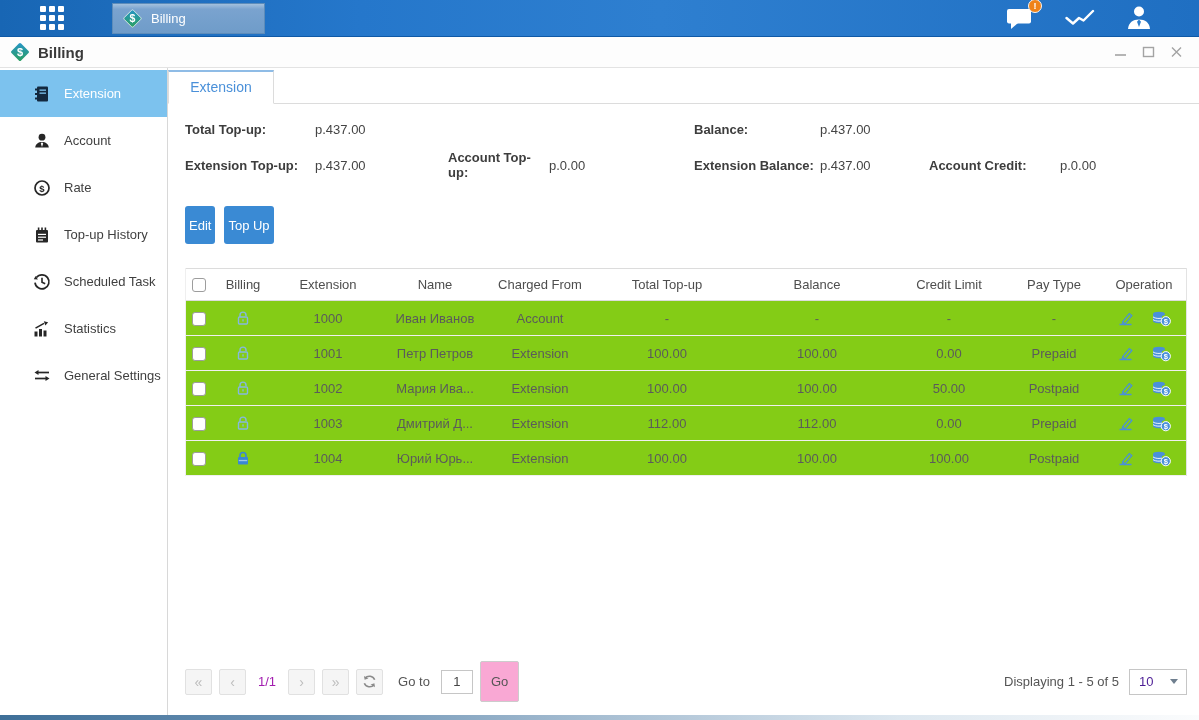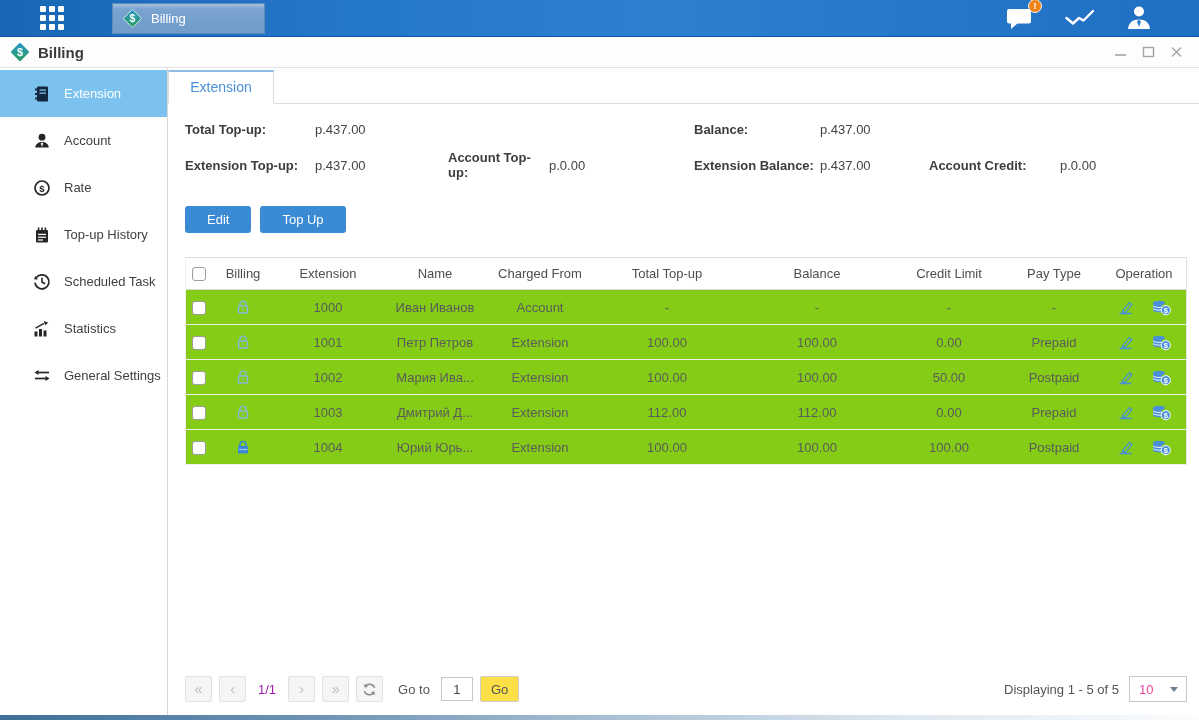--- a/index.html
+++ b/index.html
@@ -38,45 +38,45 @@
   
   .tabbar{display:flex;border-bottom:1px solid #dcdcdc;margin-top:2px;}
   .tab{min-width:106px;text-align:center;padding:7px 20px 8px;border:1px solid #dcdcdc;border-top:2px solid #8fbce6;
     border-bottom:1px solid #fff;margin-bottom:-1px;background:#fff;color:#4a90d9;font-size:14px;cursor:pointer;}
   
   .summary{margin:18px 14px 0 17px;display:grid;row-gap:13px;align-items:center;
     grid-template-columns:130px 133px 101px 145px 126px 109px 131px auto;font-size:13px;color:#444;}
   .summary .lab{font-weight:bold;color:#3d3d3d;}
   
   .btnrow{margin:26px 0 0 17px;display:flex;gap:9px;}
-  .btn-blue{background:#3a8ad4;color:#fff;border:none;font-size:13px;height:27px;padding:0 22px;border-radius:3px;cursor:pointer;
+  .btn-blue{background:#3a8ad4;color:#fff;border:none;font-size:13px;height:38px;padding:0 4px;border-radius:3px;cursor:pointer;
     font-family:"Liberation Sans",sans-serif;}
   
   .table{margin:24px 14px 0 17px;border-left:1px solid #efefef;border-right:1px solid #e3e3e3;}
   .thead,.trow{display:grid;grid-template-columns:26px 62px 108px 106px 104px 150px 150px 114px 96px 84px;align-items:center;}
   .thead{height:33px;border-top:1px solid #dcdcdc;border-bottom:1px solid #dcdcdc;color:#4e4e4e;font-size:13px;}
   .trow{height:35px;border-bottom:1px solid #efefef;color:#5b5b5b;font-size:13px;background:#84cc16;}
   .trow.alt{background:#84cc16;}
   .cell{text-align:center;overflow:hidden;white-space:nowrap;}
   .cb{display:inline-block;width:14px;height:14px;border:1px solid #9d9d9d;border-radius:3px;background:#fff;cursor:pointer;vertical-align:middle;}
   .op-icons{display:flex;justify-content:center;gap:17px;align-items:center;}
   .op-icons span{cursor:pointer;display:flex;}
   .status-wrap{display:flex;justify-content:center;}
   
   .pagination{margin:auto 14px 13px 17px;display:flex;align-items:center;gap:7px;font-size:13px;color:#555;}
   .pg-btn{width:27px;height:26px;background:#f5f5f5;border:1px solid #e1e1e1;border-radius:2px;color:#bdbdbd;font-size:14px;
     display:flex;align-items:center;justify-content:center;cursor:pointer;}
   .pg-label{margin:0 5px;color:#a21caf;}
   .goto-label{margin:0 4px 0 8px;}
   .goto-input{width:32px;height:24px;border:1px solid #c6c6c6;text-align:center;font-size:13px;color:#444;font-family:"Liberation Sans",sans-serif;}
-  .go-btn{height:26px;padding:0 10px;background:#fde047;border:1px solid #ccc;border-radius:2px;color:#555;font-size:13px;cursor:pointer;
+  .go-btn{height:41px;padding:0 10px;background:#f9a8d4;border:1px solid #ccc;border-radius:2px;color:#555;font-size:13px;cursor:pointer;
     font-family:"Liberation Sans",sans-serif;}
   .pg-right{margin-left:auto;display:flex;align-items:center;gap:10px;}
   .select{width:58px;height:26px;border:1px solid #c6c6c6;display:flex;align-items:center;padding-left:9px;position:relative;
-    color:#ec4899;background:#fff;cursor:pointer;}
+    color:#4c1d95;background:#fff;cursor:pointer;}
   .select .arrow{position:absolute;right:8px;width:0;height:0;border-left:4px solid transparent;border-right:4px solid transparent;
     border-top:5px solid #6f7f8f;}
   
   .bottom-strip{position:absolute;left:0;bottom:0;width:1199px;height:5px;
     background:linear-gradient(90deg,#3e6f98 0%,#6a91b3 25%,#a7bed2 50%,#dde7ef 75%,#fbfcfd 100%);}
 </style>
 </head>
 <body>
 
 <div class="topbar">

